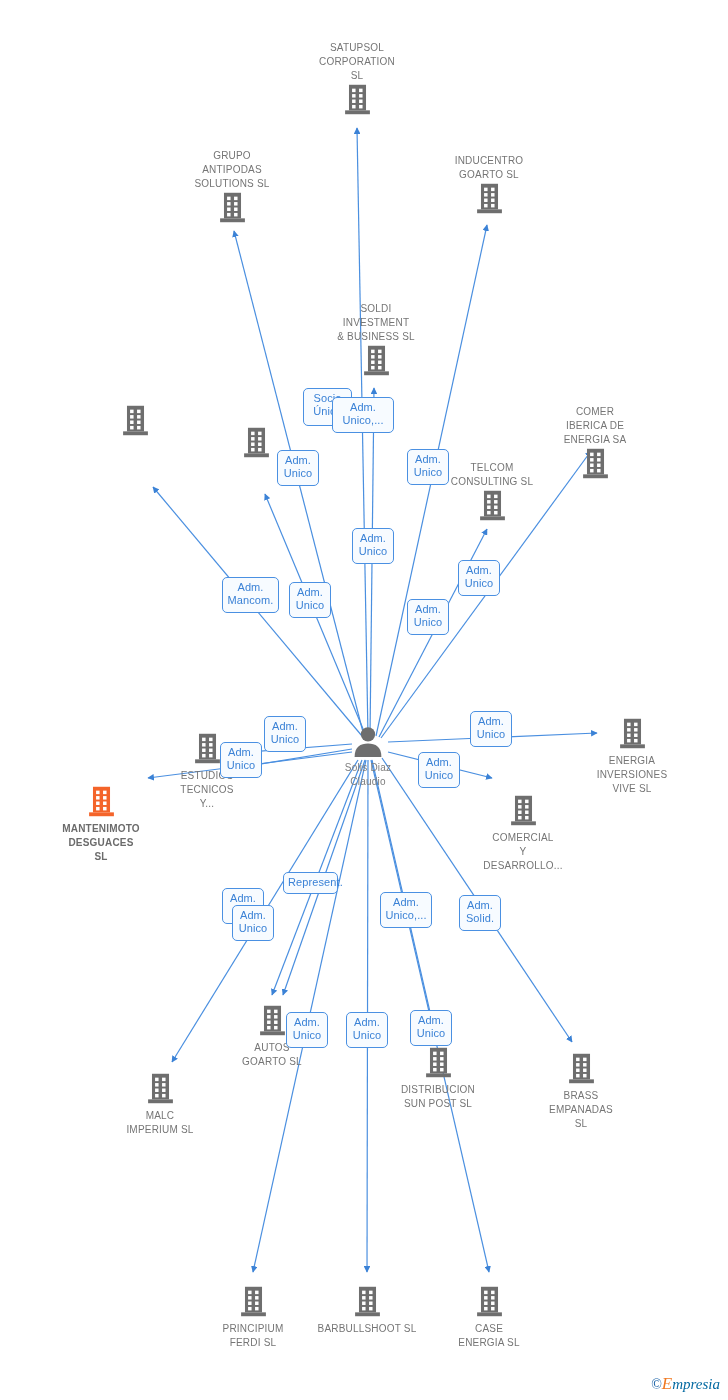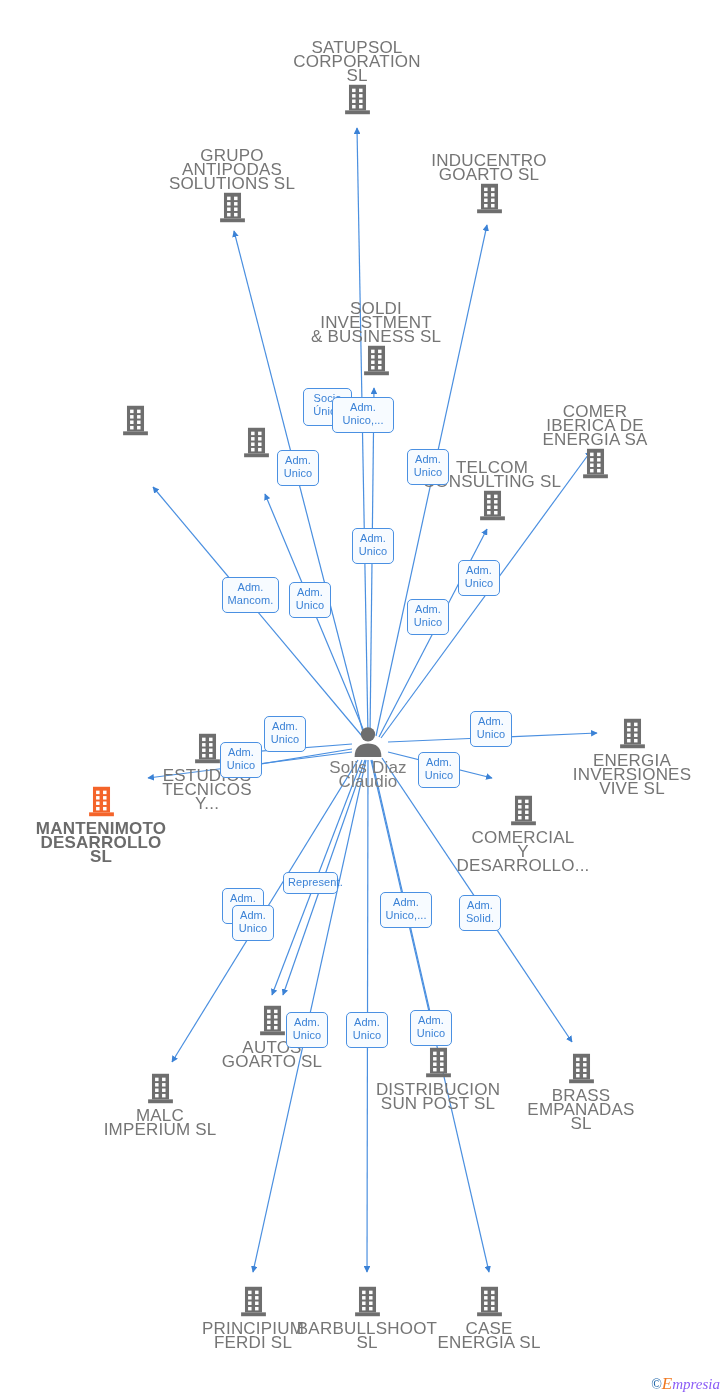--- a/index.html
+++ b/index.html
@@ -28,21 +28,21 @@
     pointer-events: auto;
   }
   .node .glyph {
     display: block;
     line-height: 1;
     color: #6e6e6e;
   }
   .node.highlight .glyph { color: #f4642a; }
   .node .caption {
     display: block;
-    font-size: 17px;
+    font-size: 10px;
     line-height: 14px;
     color: #757575;
     letter-spacing: 0.2px;
     white-space: pre-line;
     margin-top: 1px;
   }
   .node.highlight .caption {
     color: #6b6b6b;
     font-weight: bold;
   }
@@ -71,21 +71,21 @@
   .watermark {
     position: absolute;
     right: 8px;
     bottom: 6px;
     font-size: 15px;
     color: #1b63a8;
     font-family: "Liberation Serif", serif;
   }
   .watermark .c { color: #1b63a8; font-size: 14px; }
   .watermark .e { color: #f07820; font-style: italic; font-size: 17px; }
-  .watermark .rest { color: #8b5cf6; font-style: italic; text-align: right; }
+  .watermark .rest { color: #0369a1; font-style: italic; text-align: right; }
 </style>
 </head>
 <body>
 
 <svg id="canvas" viewBox="0 0 728 1400" xmlns="http://www.w3.org/2000/svg">
   <defs>
     <marker id="arrow" viewBox="0 0 10 10" refX="9" refY="5" markerWidth="5.5" markerHeight="5.5" orient="auto-start-reverse">
       <path d="M 0 0 L 10 5 L 0 10 z" fill="#3b82d6"></path>
     </marker>
   </defs>
@@ -267,21 +267,21 @@
           <rect x="13" y="7" width="4.5" height="4.5" fill="#fff"></rect>
           <rect x="22" y="7" width="4.5" height="4.5" fill="#fff"></rect>
           <rect x="13" y="14" width="4.5" height="4.5" fill="#fff"></rect>
           <rect x="22" y="14" width="4.5" height="4.5" fill="#fff"></rect>
           <rect x="13" y="21" width="4.5" height="4.5" fill="#fff"></rect>
           <rect x="22" y="21" width="4.5" height="4.5" fill="#fff"></rect>
           <rect x="13" y="28" width="4.5" height="4.5" fill="#fff"></rect>
           <rect x="22" y="28" width="4.5" height="4.5" fill="#fff"></rect>
         </svg></span>
       <span class="caption">MANTENIMOTO
-DESARROLLO
+DESGUACES
 SL</span>
     </div>
     <div class="node" style="left: 632px; top: 717px;">
       <span class="glyph"><svg class="bldg" width="31" height="33" viewBox="0 0 40 42" xmlns="http://www.w3.org/2000/svg" aria-hidden="true">
           <rect x="9" y="2" width="22" height="33" fill="#6e6e6e"></rect>
           <rect x="4" y="35" width="32" height="5" fill="#6e6e6e"></rect>
           <rect x="13" y="7" width="4.5" height="4.5" fill="#fff"></rect>
           <rect x="22" y="7" width="4.5" height="4.5" fill="#fff"></rect>
           <rect x="13" y="14" width="4.5" height="4.5" fill="#fff"></rect>
           <rect x="22" y="14" width="4.5" height="4.5" fill="#fff"></rect>

